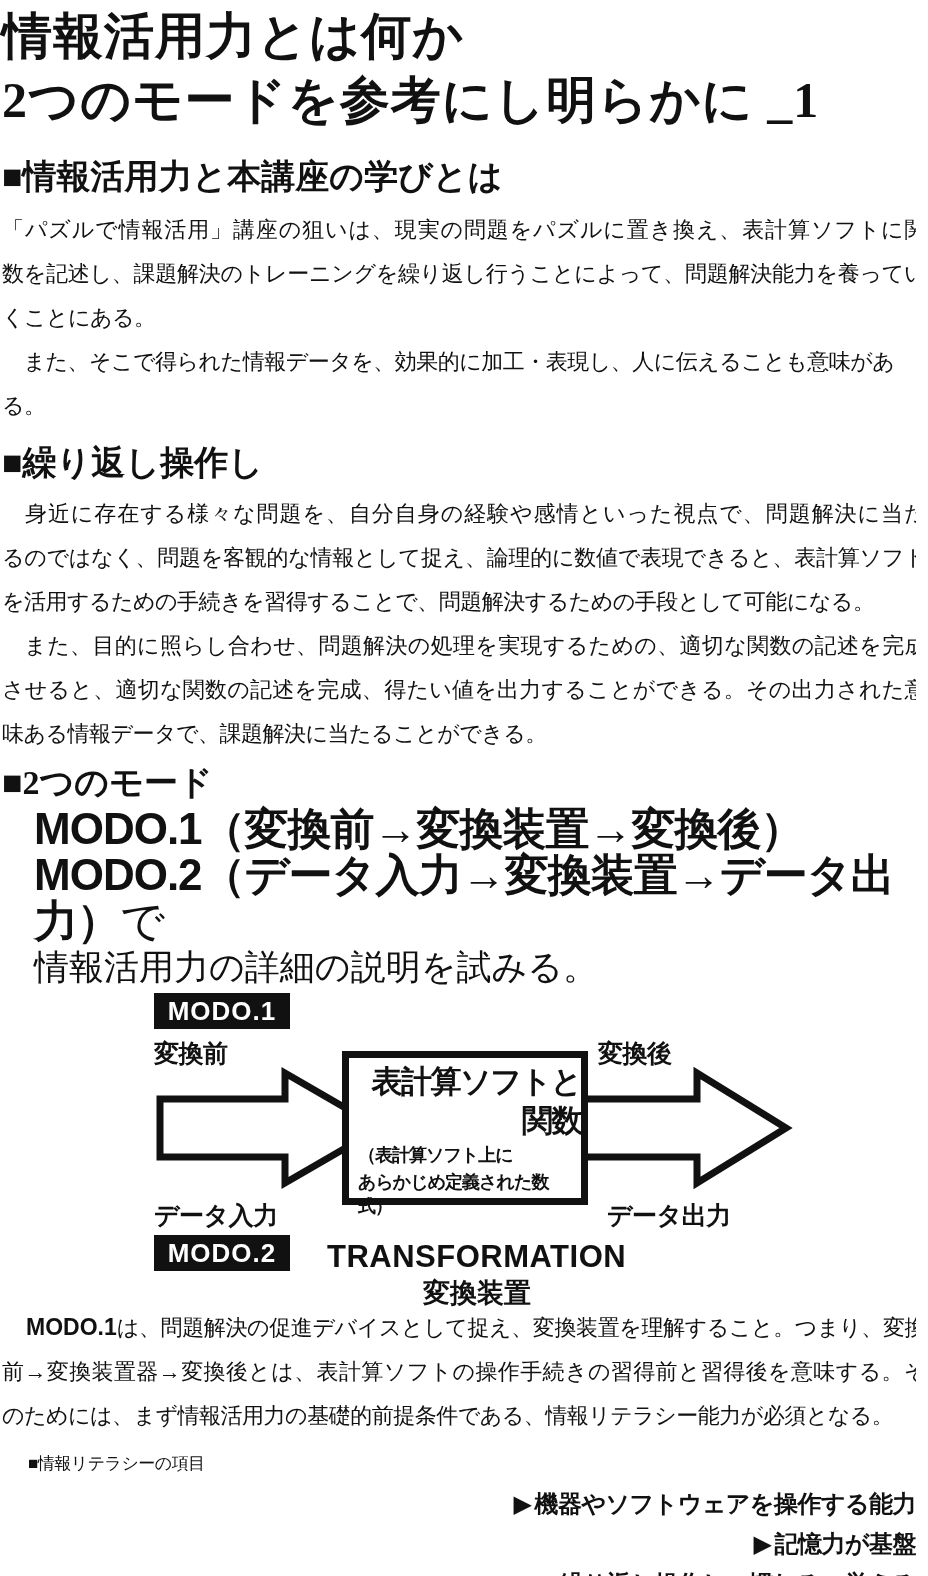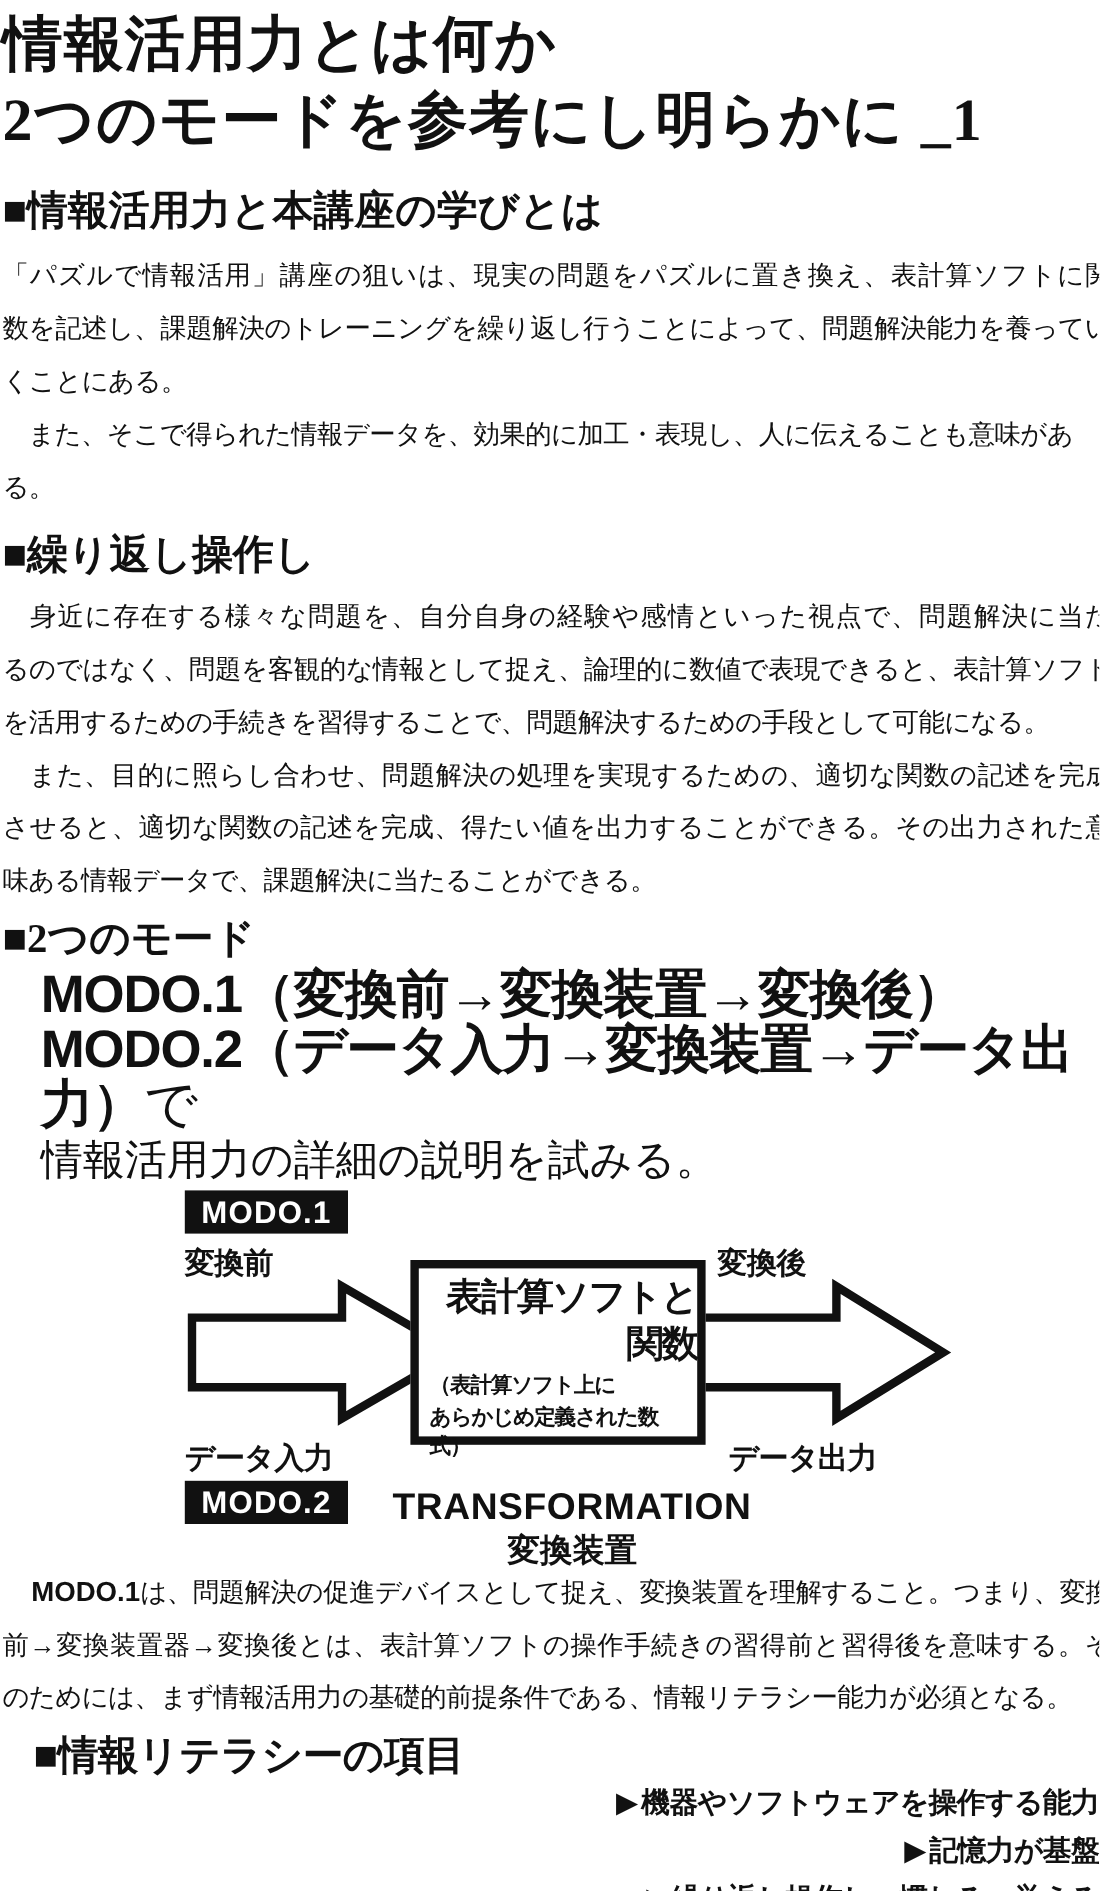--- a/index.html
+++ b/index.html
@@ -55,21 +55,21 @@
   .device{position:absolute;left:175px;top:282px;width:300px;text-align:center;font-size:27px;font-weight:bold;}
   
   .p4{margin-top:10px;}
   .p4-first{padding-left:24px;width:900px;}
   .p4-lead{
     font-family:"Liberation Sans","DejaVu Sans",sans-serif;
     font-weight:bold;font-size:23px;letter-spacing:0;
   }
   
   .literacy{margin-top:6px;padding-left:26px;font-family:"Liberation Sans","DejaVu Sans",sans-serif;}
-  .lit-heading{font-size:34px;font-weight:bold;line-height:40px;letter-spacing:-0.5px;}
+  .lit-heading{font-size:17px;font-weight:normal;line-height:40px;letter-spacing:-0.5px;}
   .lit-item{font-size:24px;font-weight:bold;line-height:40px;letter-spacing:-0.5px;text-align:right;}
   .lit-bullet{margin-right:3px;}
   .lit-note{
     font-family:"Liberation Serif","DejaVu Serif",serif;
     font-size:22px;line-height:42px;letter-spacing:-0.5px;width:898px;
   }
 </style>
 </head>
 <body>
 

